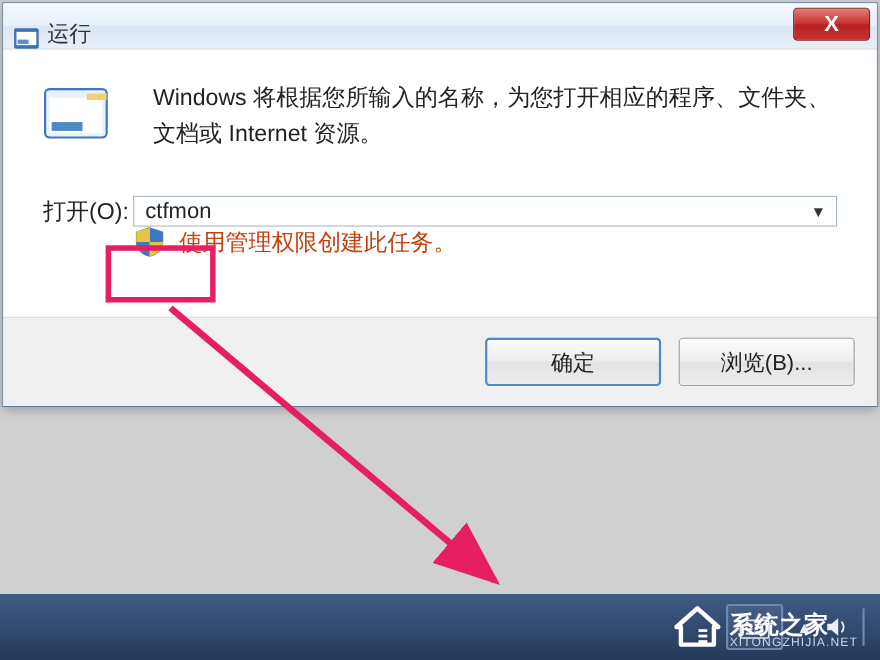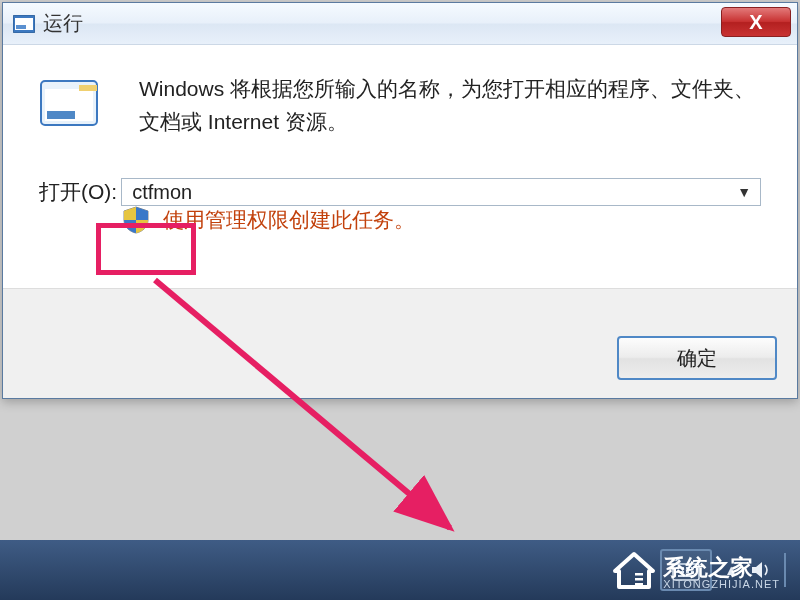--- a/index.html
+++ b/index.html
@@ -18,21 +18,21 @@
       width: 796px;
       background: #fff;
       border: 1px solid #5a7aa0;
       box-shadow: 0 3px 10px rgba(0,0,0,0.25);
     }
     .titlebar {
       height: 42px;
       background: linear-gradient(to bottom, #f5faff 0%, #e8f0fa 48%, #dce7f4 52%, #e8f0fa 100%);
       border-bottom: 1px solid #ccd8e6;
       display: flex;
-      align-items: center;
+      align-items: flex-end;
       position: relative;
     }
     .titlebar-icon {
       margin: 0 8px 0 10px;
       width: 22px;
       height: 18px;
       display: inline-block;
     }
     .title-text {
       color: #333;
@@ -142,21 +142,20 @@
       background: linear-gradient(to bottom, #fdfdfd 0%, #ececec 48%, #e2e2e2 52%, #ededed 100%);
       border: 1px solid #a0a0a0;
       border-radius: 4px;
       font-size: 20px;
       color: #222;
       cursor: pointer;
       padding: 0 18px;
     }
     .btn.default {
       border: 2px solid #4f88c6;
-      margin-top: 29px;
     }
     .taskbar {
       position: absolute;
       left: 0;
       right: 0;
       bottom: 0;
       height: 60px;
       background: linear-gradient(to bottom, #3f5c85 0%, #243a5a 100%);
       display: flex;
       align-items: center;
@@ -246,20 +245,21 @@
           <path d="M1 5 L13 1 V14 H1 Z" fill="#e6c540"></path>
           <path d="M1 14 H13 V27 C7 26 1 21 1 14 Z" fill="#3a78c8"></path>
         </svg>
       </span>
       <span class="admin-text">使用管理权限创建此任务。</span>
     </div>
   </div>
 
   <div class="btn-area">
     <button class="btn default">确定</button>
+    <button class="btn">浏览(B)...</button>
   </div>
 </div>
 
 <div class="highlight-box" style="left:96px; top:223px; width:100px; height:52px;"></div>
 
 <svg class="arrow-annotation" style="left:0; top:0; width:800px; height:600px;">
   <defs>
     <marker id="arrowhead" markerWidth="10" markerHeight="8" refX="9" refY="4" orient="auto">
       <polygon points="0 0, 10 4, 0 8" fill="#e61f63"></polygon>
     </marker>

